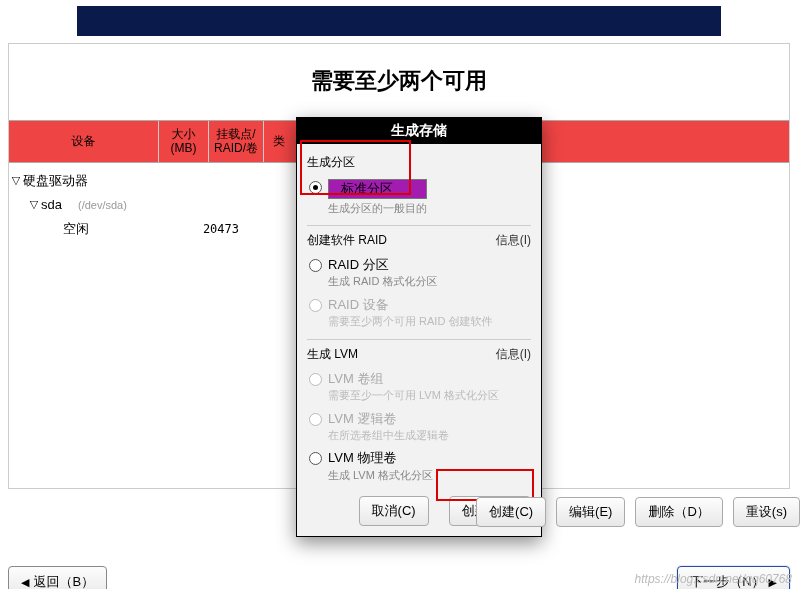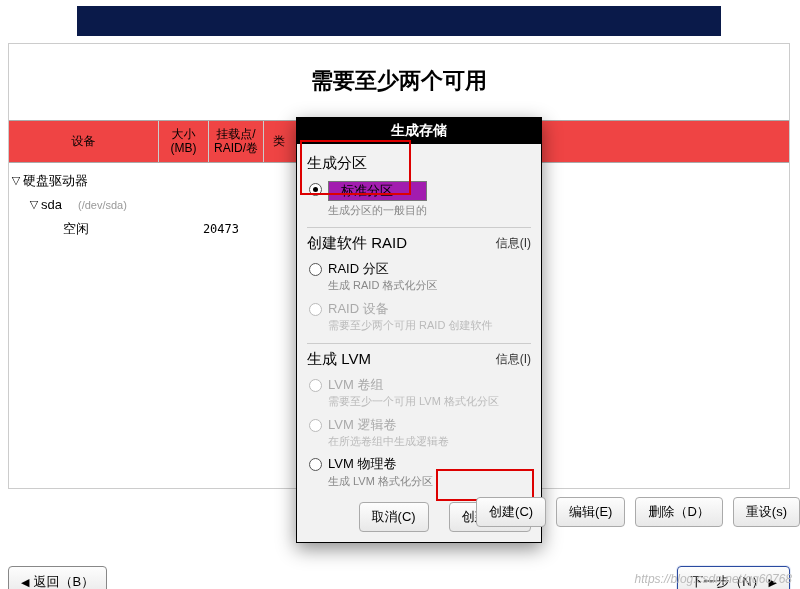--- a/index.html
+++ b/index.html
@@ -28,21 +28,21 @@
   .nav-bar { position: absolute; left: 8px; top: 566px; width: 782px; display: flex; justify-content: space-between; gap: 12px; }
   .nav-btn { background: linear-gradient(#fdfdfd,#e8e8e8); border: 1px solid #888; border-radius: 4px; padding: 6px 12px; font-size: 13px; cursor: pointer; display: inline-flex; align-items: center; gap: 4px; }
   .nav-btn.primary { border-color: #2a4aa0; box-shadow: 0 0 0 1px rgba(0,60,180,.1); }
   .arrow-l::before { content: "◀"; font-size: 11px; }
   .arrow-r::after { content: "▶"; font-size: 11px; }
 
   .dialog { position: absolute; left: 296px; top: 117px; width: 246px; background: #f2f2f2; border: 1px solid #000; box-shadow: 0 6px 18px rgba(0,0,0,.45); }
   .dlg-title { background: #000; color: #fff; font-weight: 700; text-align: center; padding: 4px 16px; font-size: 14px; }
   .dlg-body { padding: 8px 10px 10px; font-size: 13px; }
   .sect-head { display: flex; justify-content: space-between; align-items: center; margin: 2px 0 4px; }
-  .sect-title { font-size: 15px; }
+  .sect-title { font-size: 12px; }
   .info-link { font-size: 12px; color: #333; }
   .radio-row { display: flex; align-items: flex-start; gap: 6px; padding: 4px 2px; }
   .radio-dot { width: 13px; height: 13px; border: 1px solid #555; border-radius: 50%; background: #fff; flex: 0 0 auto; margin-top: 2px; position: relative; }
   .radio-dot.selected::after { content: ""; position: absolute; left: 3px; top: 3px; width: 5px; height: 5px; border-radius: 50%; background: #000; }
   .radio-dot.disabled { border-color: #bbb; }
   .radio-text { display: flex; flex-direction: column; }
   .radio-label { line-height: 1.2; }
   .radio-desc { color: #888; font-size: 11px; line-height: 1.3; margin-top: 2px; }
   .disabled .radio-label { color: #aaa; }
   .disabled .radio-desc { color: #bbb; }

